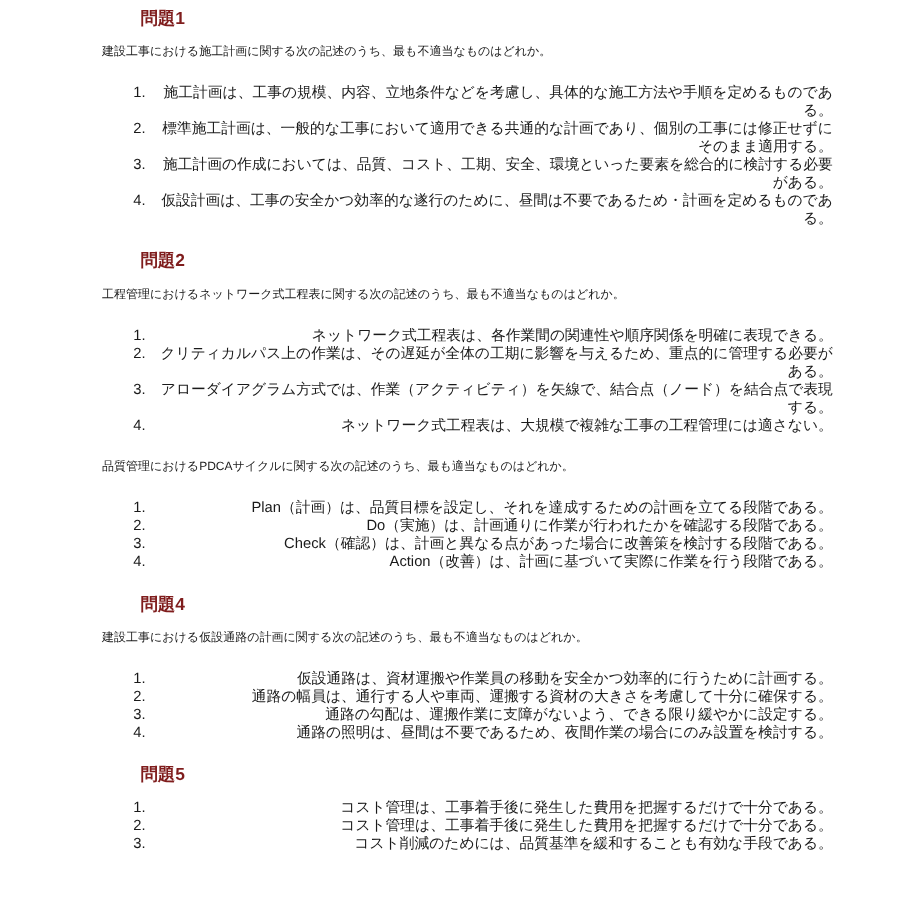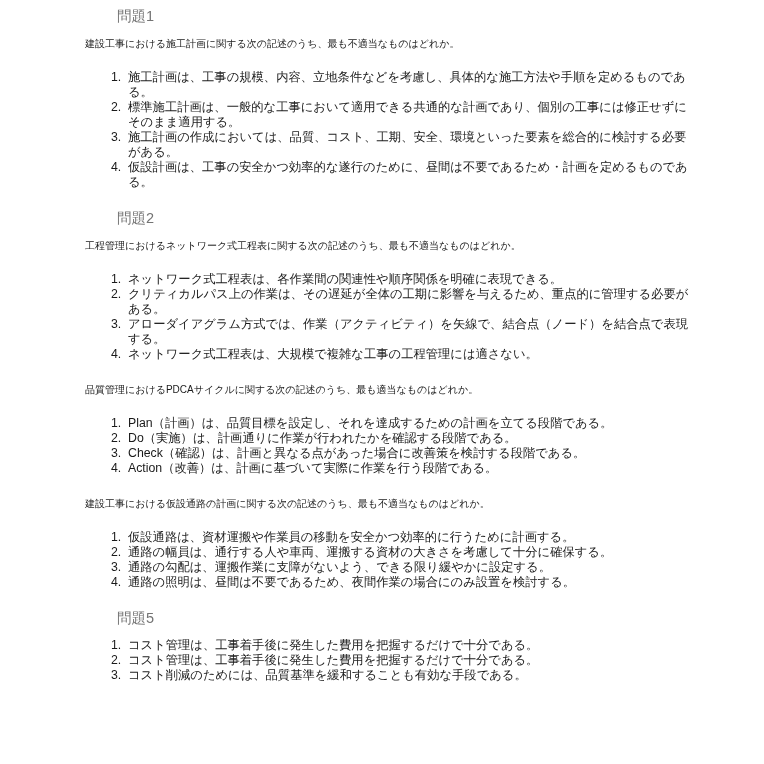--- a/index.html
+++ b/index.html
@@ -14,24 +14,24 @@
   .doc {
     position: absolute;
     left: 85px;
     top: 8px;
     width: 610px;
     color: #1a1a1a;
   }
   .question { margin: 0 0 20px 0; }
   .q-title {
     font-size: 14.5px;
-    font-weight: 400;
+    font-weight: 700;
     line-height: 16px;
     margin: 0 0 12px 0;
-    color: #737373;
+    color: #7f1d1d;
     padding-left: 32px;
   }
   .q-intro {
     font-size: 10px;
     line-height: 15px;
     margin: 0 0 19px 0;
   }
   ol.options {
     list-style: none;
     margin: 0;
@@ -44,20 +44,21 @@
   }
   .opt-num {
     flex: none;
     margin-left: 26px;
     width: 17px;
   }
   .opt-text {
     flex: none;
     width: 566px;
     line-break: strict;
+    text-align: right;
   }
 </style>
 </head>
 <body>
 
 <div class="doc">
 
   <section class="question">
     <h2 class="q-title">問題1</h2>
     <p class="q-intro">建設工事における施工計画に関する次の記述のうち、最も不適当なものはどれか。</p>
@@ -120,20 +121,21 @@
         <span class="opt-text">Check（確認）は、計画と異なる点があった場合に改善策を検討する段階である。</span>
       </li>
       <li>
         <span class="opt-num">4.</span>
         <span class="opt-text">Action（改善）は、計画に基づいて実際に作業を行う段階である。</span>
       </li>
     </ol>
   </section>
 
   <section class="question">
+    <h2 class="q-title">問題4</h2>
     <p class="q-intro">建設工事における仮設通路の計画に関する次の記述のうち、最も不適当なものはどれか。</p>
     <ol class="options">
       <li>
         <span class="opt-num">1.</span>
         <span class="opt-text">仮設通路は、資材運搬や作業員の移動を安全かつ効率的に行うために計画する。</span>
       </li>
       <li>
         <span class="opt-num">2.</span>
         <span class="opt-text">通路の幅員は、通行する人や車両、運搬する資材の大きさを考慮して十分に確保する。</span>
       </li>

